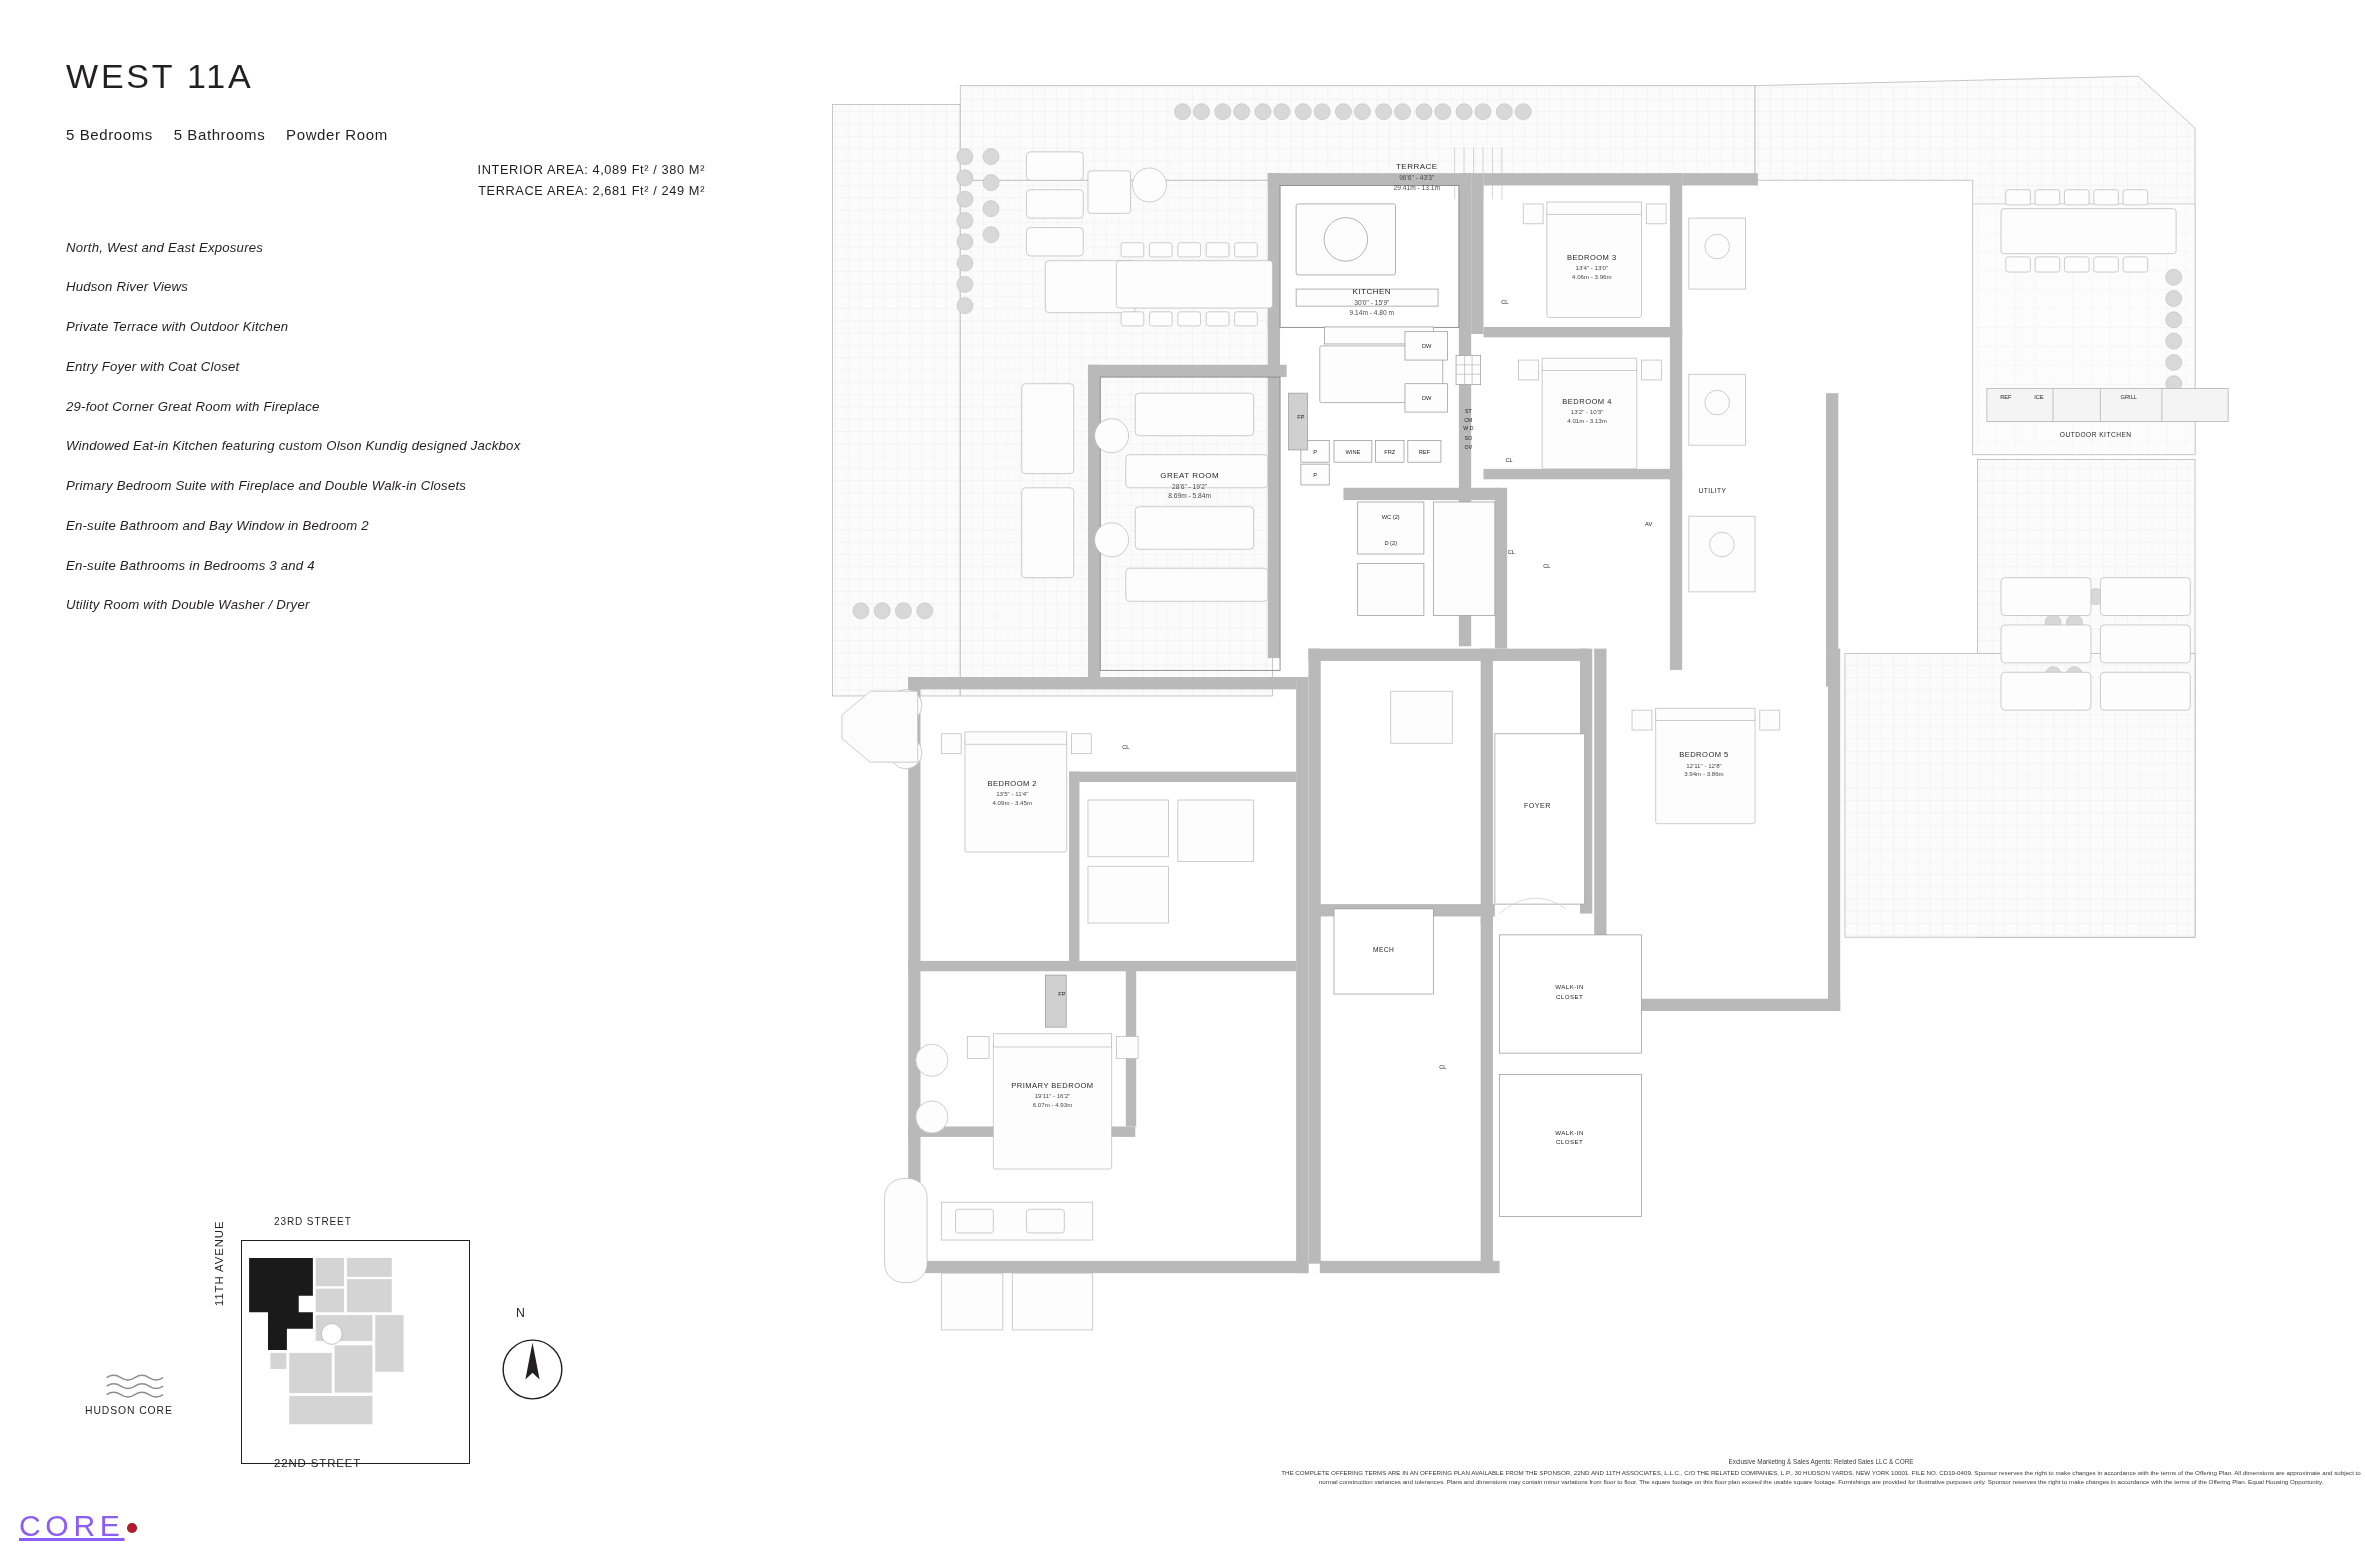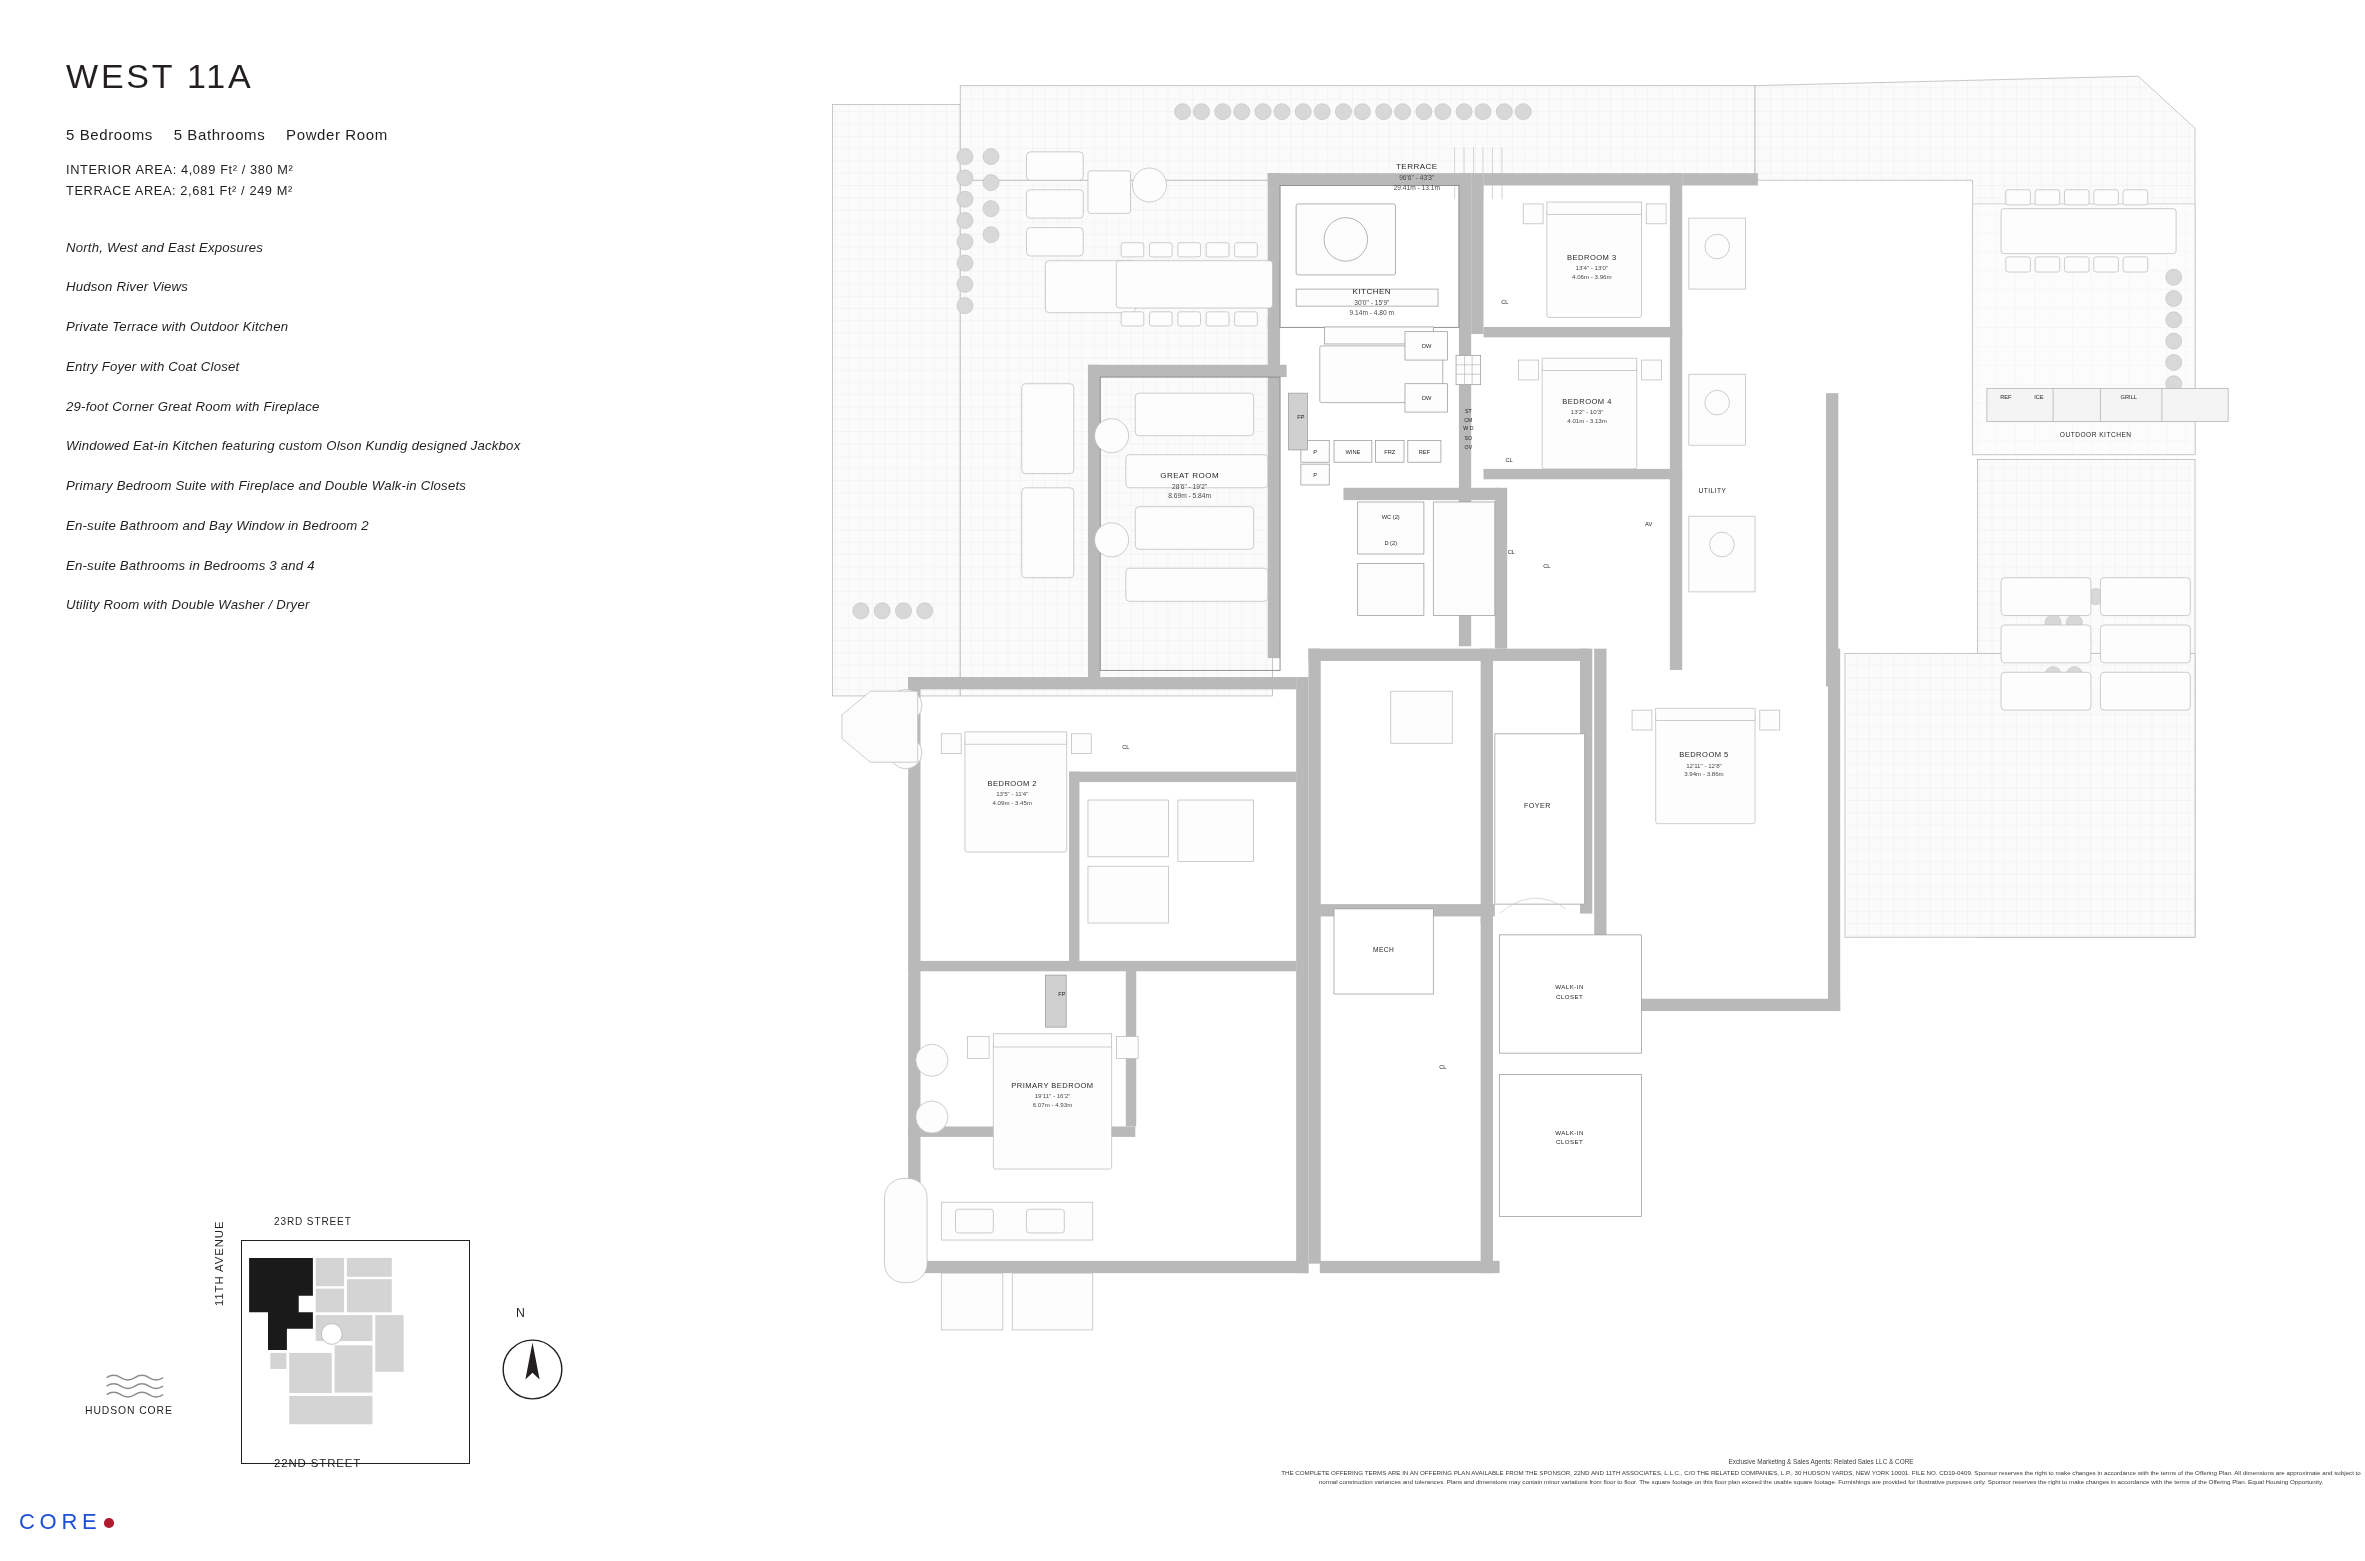--- a/index.html
+++ b/index.html
@@ -4,36 +4,36 @@
 <style>
   html, body { margin:0; padding:0; background:#ffffff; }
   body { width:2413px; height:1561px; font-family:"Liberation Sans", sans-serif; color:#231f20; position:relative; overflow:hidden; }
 
   
   .left-col { position:absolute; left:66px; top:57px; width:639px; }
   .unit-title { font-size:34px; letter-spacing:2.8px; font-weight:400; color:#231f20; margin:0 0 30px 0; }
   .bed-bath { font-size:15px; letter-spacing:0.6px; margin-bottom:19px; }
   .bed-bath span { margin-right:16px; }
   .area-line { font-size:12.8px; letter-spacing:0.6px; margin-bottom:5.7px; }
-  .area-block { margin-bottom:41px; }
+  .area-block { margin-bottom:41px;text-align:right; }
   .feature { font-size:13.2px; line-height:1.42; letter-spacing:0.2px; margin-bottom:21px; max-width:502px;font-style:italic; }
 
   
   .keymap-wrap { position:absolute; left:71px; top:1216px; width:520px; height:293px; }
   .keymap-box { position:absolute; left:170px; top:24px; width:227px; height:222px; border:1.4px solid #231f20; }
   .street-top { position:absolute; left:203px; top:0px; font-size:10px; letter-spacing:0.9px;text-align:right; }
   .street-bot { position:absolute; left:203px; top:241px; font-size:11.4px; letter-spacing:0.9px; }
   .ave-left { position:absolute; left:142px; top:90px; font-size:11.4px; letter-spacing:0.9px; transform:rotate(-90deg); transform-origin:left top; white-space:nowrap; }
   .hudson-label { position:absolute; left:14px; top:189px; font-size:10.4px; letter-spacing:0.9px; color:#231f20; }
   .waves { position:absolute; left:33px; top:156px; }
   .compass { position:absolute; left:426px; top:118px; }
   .compass-n { position:absolute; left:445px; top:90px; font-size:12.3px; }
 
   
-  .core-logo { position:absolute; left:19px; top:1509px; font-size:22px; letter-spacing:4.7px; color:#1d4ed8; }
+  .core-logo { position:absolute; left:19px; top:1509px; font-size:30px; letter-spacing:4.7px; color:#8b5cf6;text-decoration:underline; }
   .core-dot { display:inline-block; width:9.5px; height:9.5px; border-radius:50%; background:#b01c2e; margin-left:2.8px; vertical-align:middle; }
 
   
   .plan { position:absolute; left:823px; top:62px; width:1514px; height:1372px; }
   .plan svg { display:block; }
 
   
   .disclaimer { position:absolute; left:1277px; top:1457px; width:1088px; text-align:center; font-size:6.2px; line-height:1.5; color:#3a3a3a; }
   .disclaimer .agents { font-size:6.4px; margin-bottom:1.4px; }
 </style>

